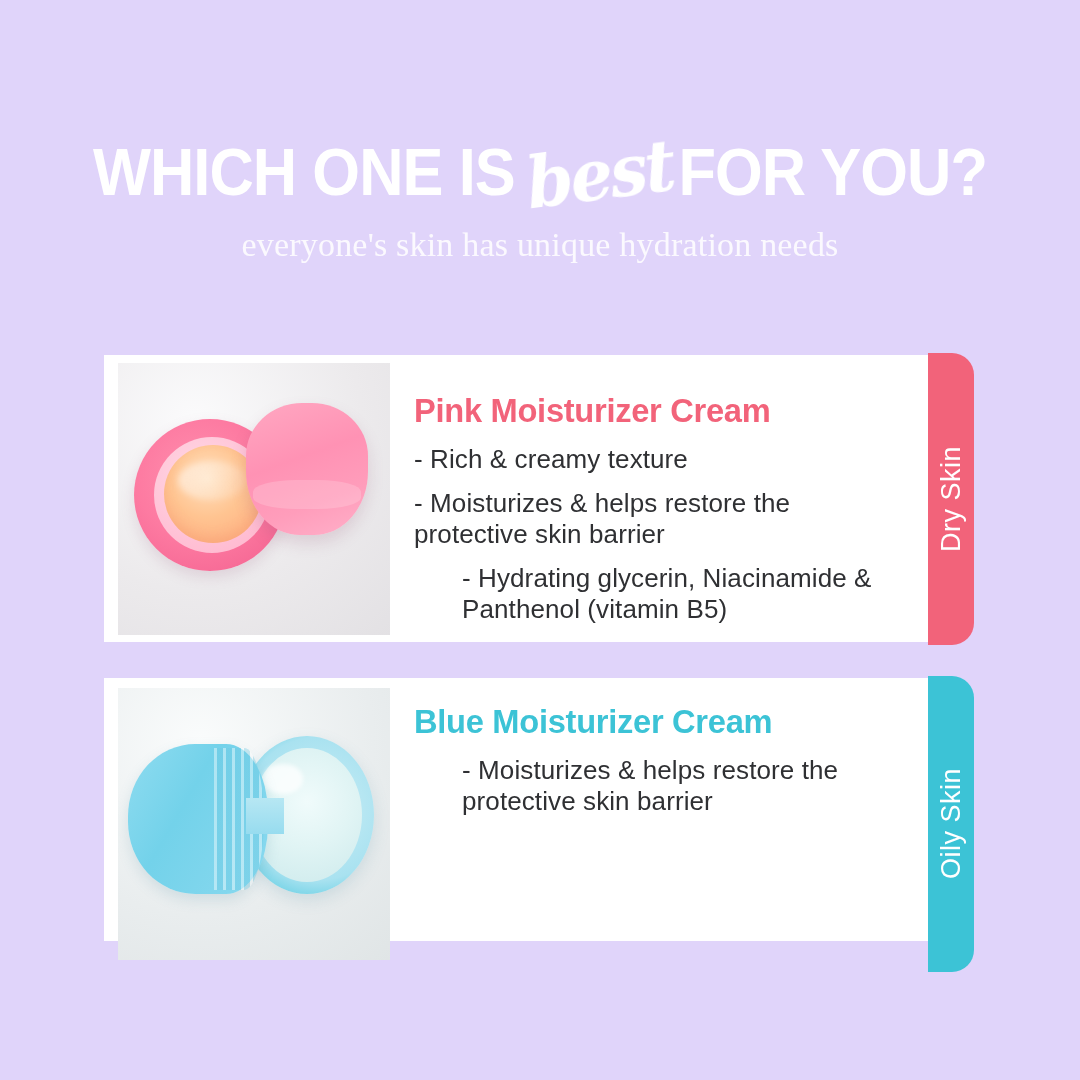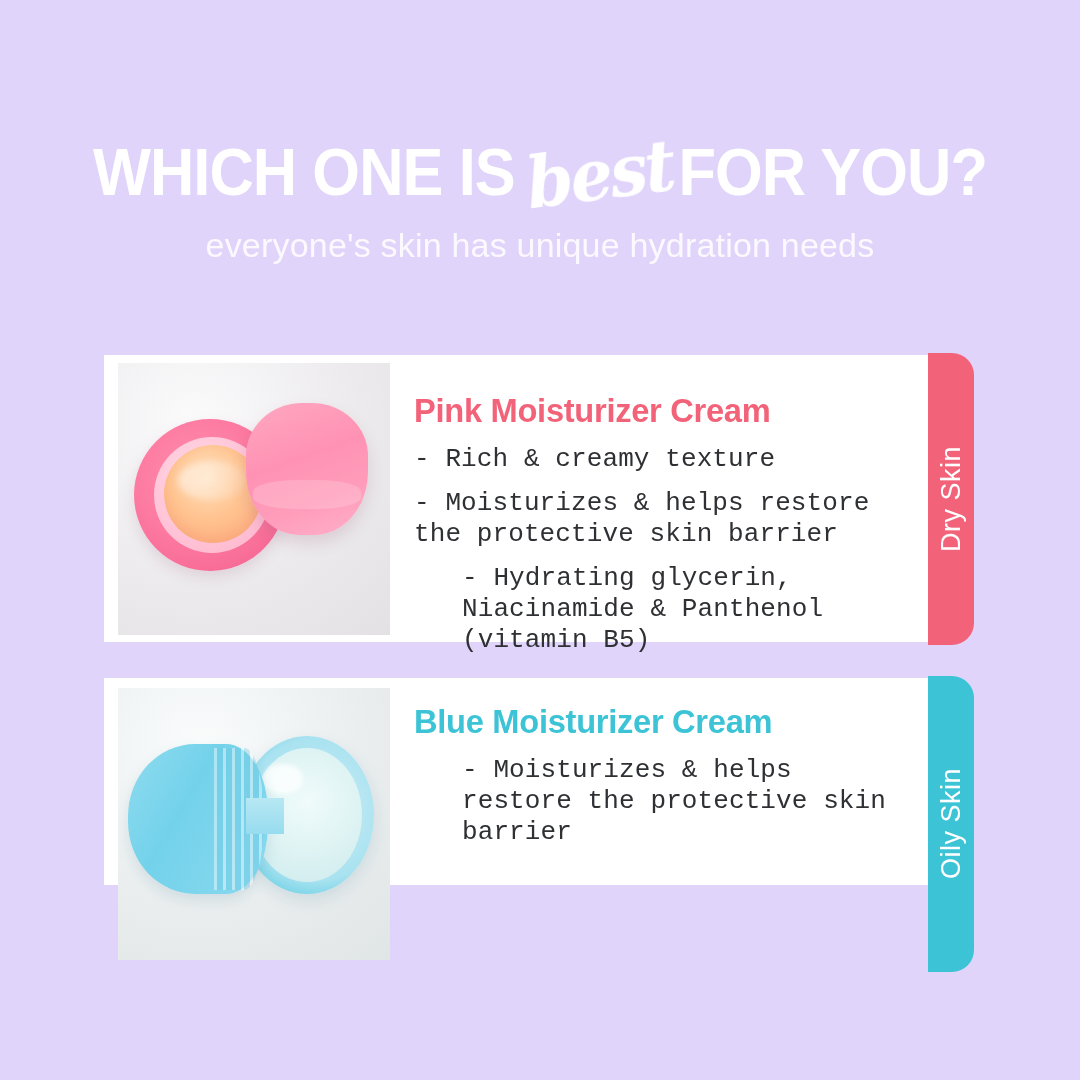--- a/index.html
+++ b/index.html
@@ -45,38 +45,38 @@
     font-size: 72px;
     letter-spacing: -3px;
     transform: rotate(-7deg) scaleX(1.0);
     display: inline-block;
     margin: 0 6px 0 12px;
     position: relative;
     top: 4px;
   }
   .subtitle {
     margin-top: 16px;
-    font-family: Liberation Sans, sans-serif;
+    font-family: Liberation Serif, serif;
     font-size: 34px;
     font-weight: 400;
     color: #fdfbff;
     letter-spacing: 0.2px;
     opacity: 0.96;
   }
 
   
   .card {
     position: absolute;
     background: #ffffff;
     display: flex;
     align-items: flex-start;
     box-sizing: border-box;
   }
   #card-pink { left: 104px; top: 355px; width: 830px; height: 287px; }
-  #card-blue { left: 104px; top: 678px; width: 830px; height: 207px; }
+  #card-blue { left: 104px; top: 678px; width: 830px; height: 263px; }
 
   .photo {
     position: relative;
     width: 272px;
     height: 272px;
     flex: 0 0 272px;
     margin: 8px 0 0 14px;
     overflow: hidden;
     background: #eceaec;
   }
@@ -211,21 +211,21 @@
     transform: scaleX(0.96);
     transform-origin: left center;
     white-space: nowrap;
   }
   .bullets {
     list-style: none;
     margin: 0;
     padding: 0;
   }
   .bullets li {
-    font-family: Liberation Mono, monospace;
+    font-family: Liberation Sans, sans-serif;
     font-size: 26px;
     line-height: 31px;
     color: #2f3033;
     margin-bottom: 13px;
     letter-spacing: 0.1px;
   }
   .bullets li:last-child { margin-bottom: 0; margin-left: 48px; }
 
   
   .side-tab {

